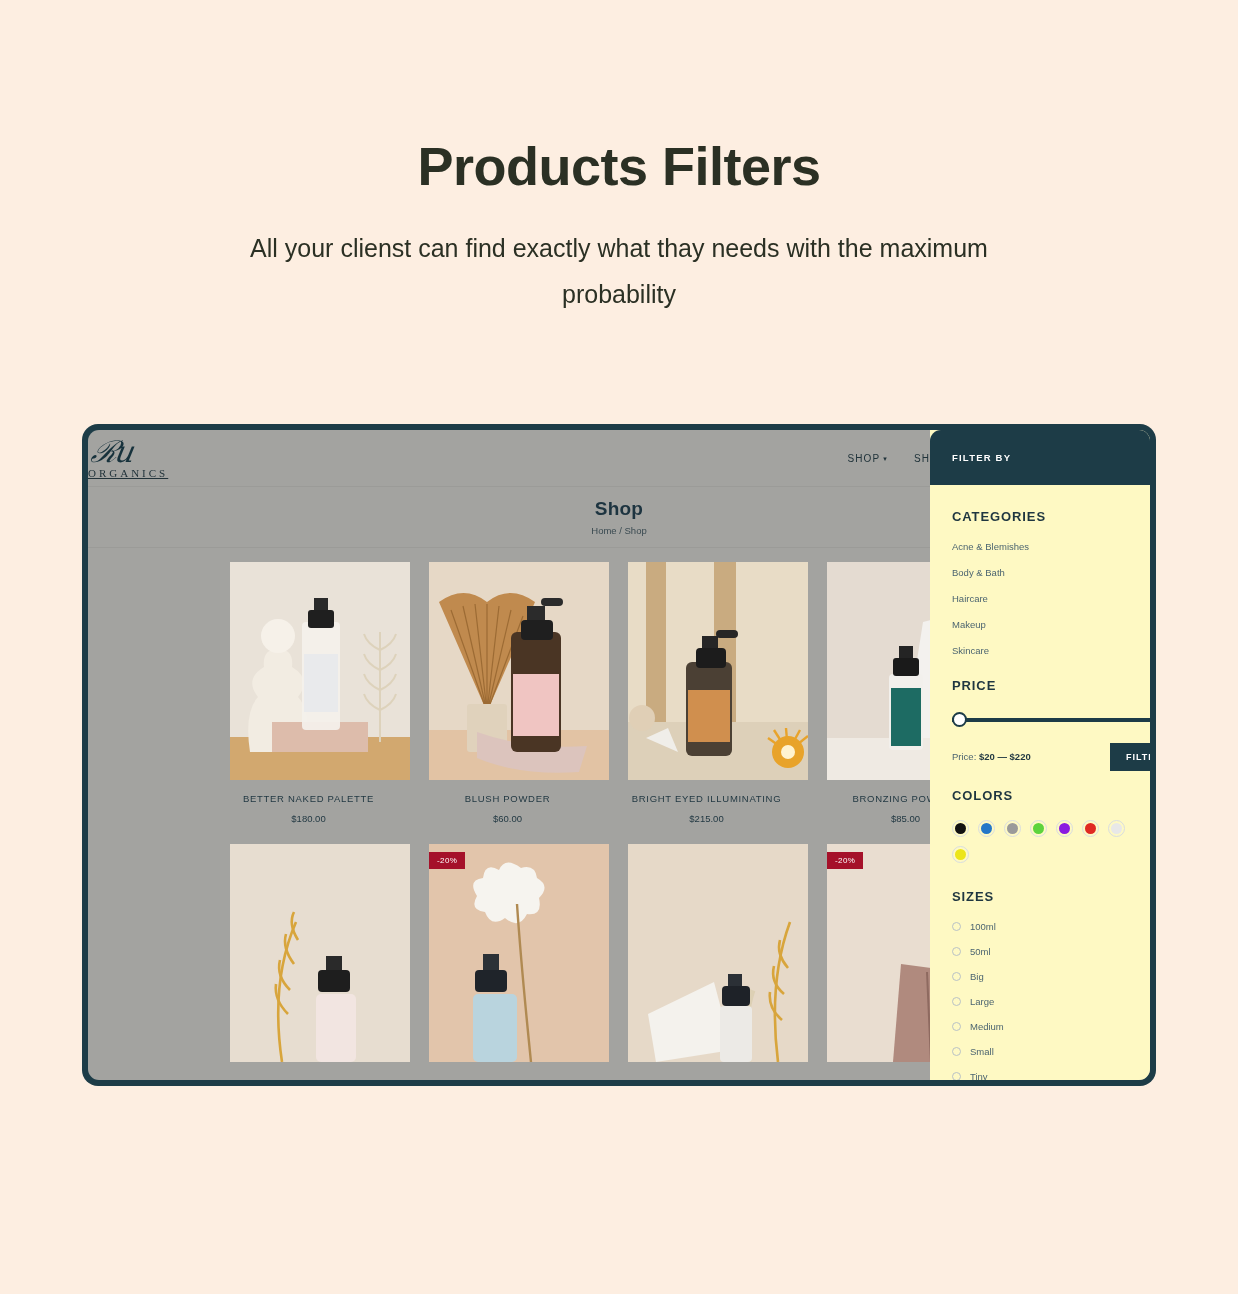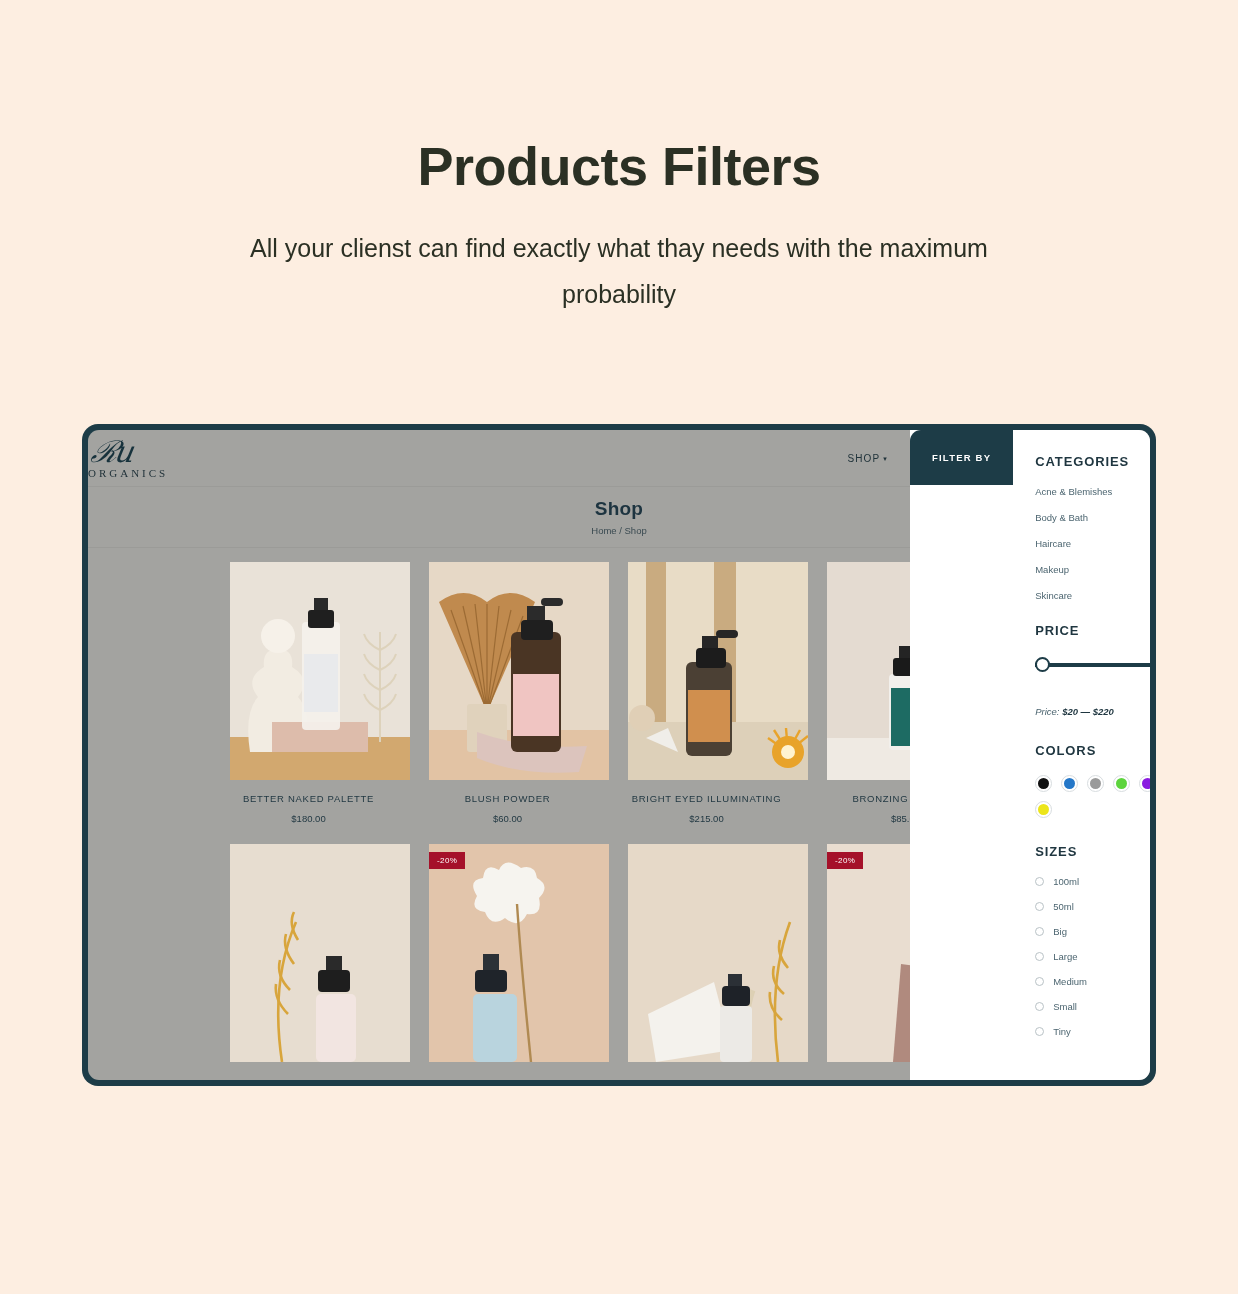--- a/index.html
+++ b/index.html
@@ -91,20 +91,21 @@
     transform:skewX(-12deg);
   }
   .logo .word {
     font-family:"Liberation Serif", serif;
     font-size:11px;
     letter-spacing:3px;
     color:#22333a;
     display:block;
     margin-top:1px;
     margin-left:-4px;
+    text-decoration:underline;
   }
   .nav {
     margin-left:auto;
     display:flex;
     gap:26px;
     font-size:10px;
     letter-spacing:1.1px;
     color:#20333a;
     margin-right:6px;
   }
@@ -196,25 +197,25 @@
     margin-top:9px;
     font-size:9.5px;
     color:#1f3640;
   }
   .grid.second { padding-top:20px; }
 
   
   .drawer {
     position:absolute;
     right:0; top:0;
-    width:240px; height:100%;
-    background:#ffffff;
+    width:220px; height:100%;
+    background:#fef9c3;
     z-index:20;
     display:flex;
-    flex-direction:row;
+    flex-direction:column;
   }
   .drawer-head {
     height:55px;
     background:#1d3c47;
     display:flex;
     align-items:center;
     padding:0 22px;
     color:#fff;
     font-size:9.5px;
     letter-spacing:1.2px;
@@ -250,23 +251,22 @@
   }
   .slider-knob {
     position:absolute; top:2px; left:0;
     width:15px; height:15px;
     border-radius:50%;
     background:#fff;
     border:2px solid #1d3c47;
   }
   .price-row {
     display:flex; align-items:flex-end;
-    margin-top:31px;
+    margin-top:21px;
     position:relative;
-    font-style:italic;
   }
   .price-label { font-size:9.5px; color:#4c6570; }
   .price-label b { color:#1f3640; }
   .filter-cta {
     position:absolute;
     left:158px; top:-8px;
     background:#1d3c47;
     color:#fff;
     font-size:9px;
     letter-spacing:1px;

